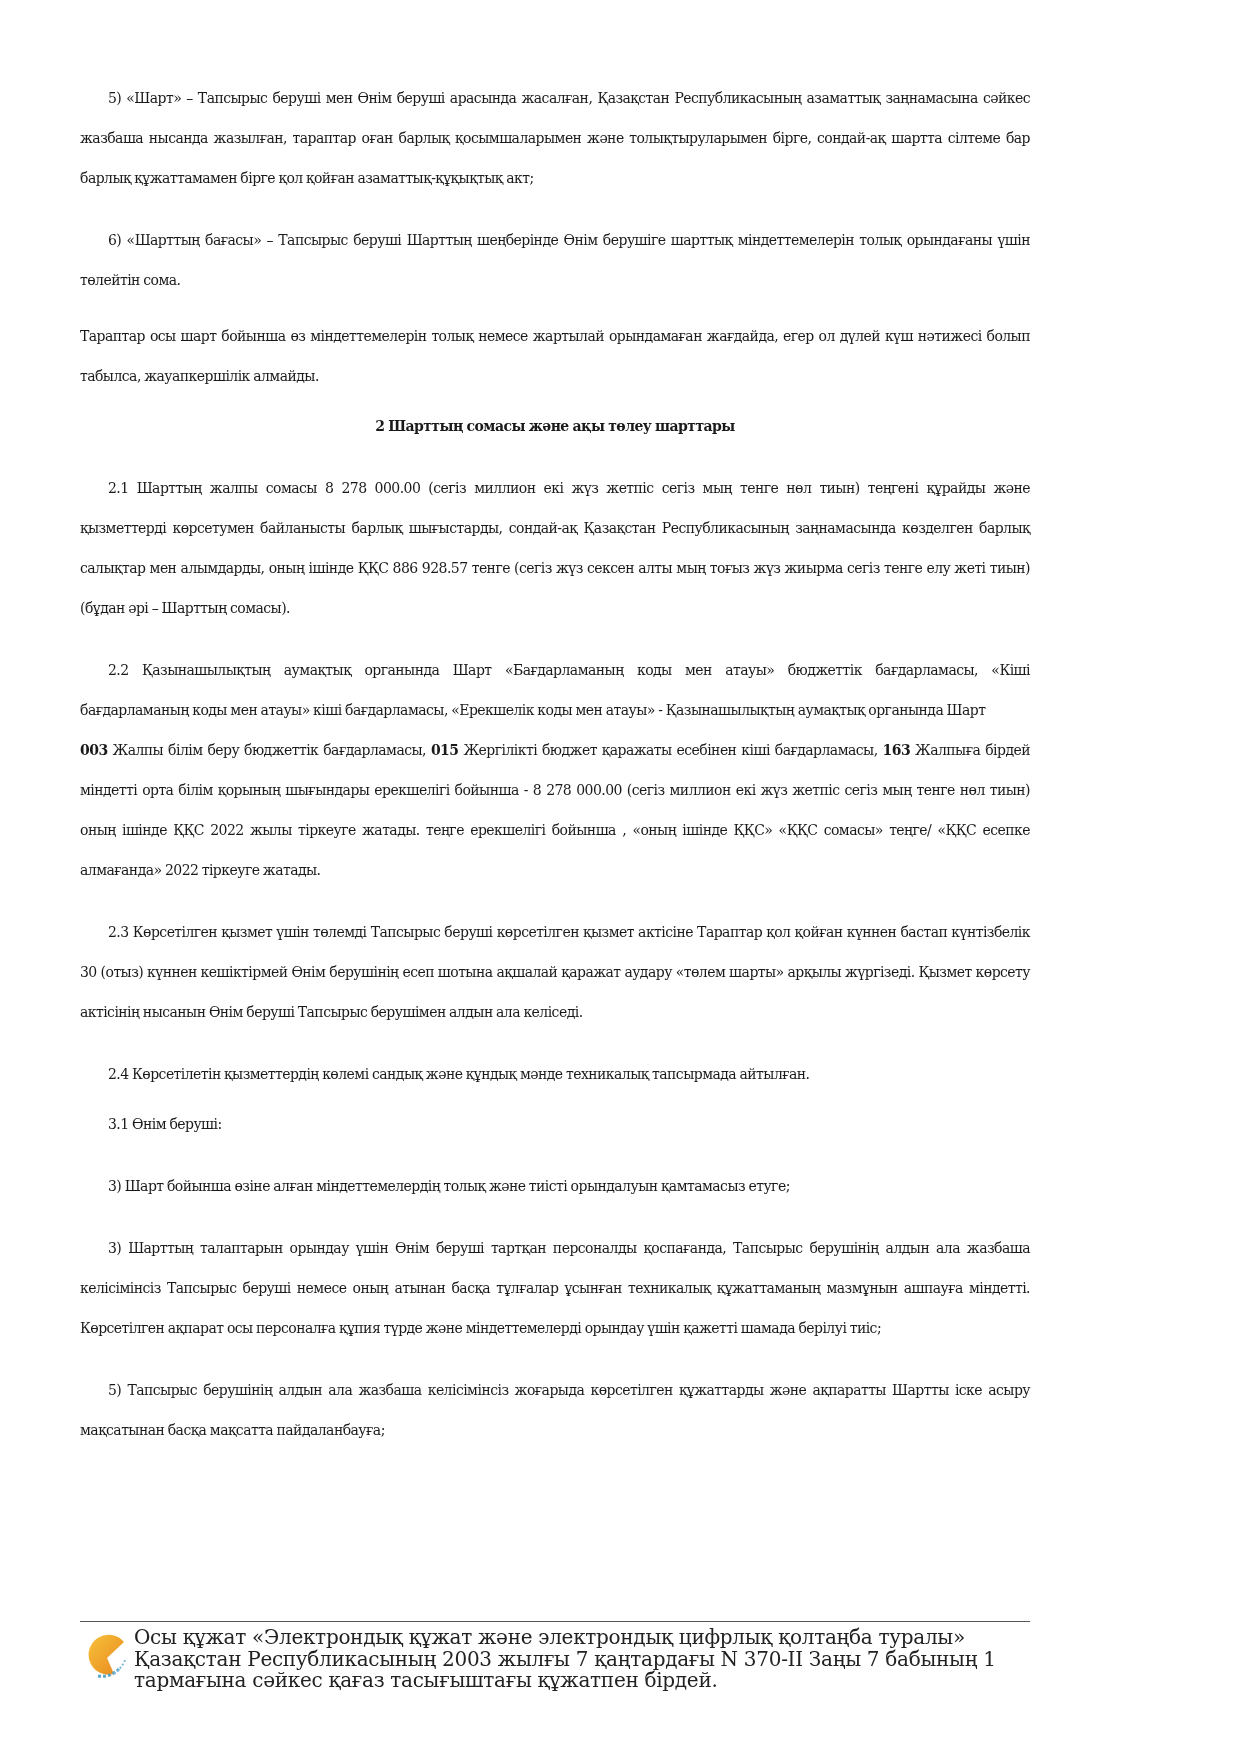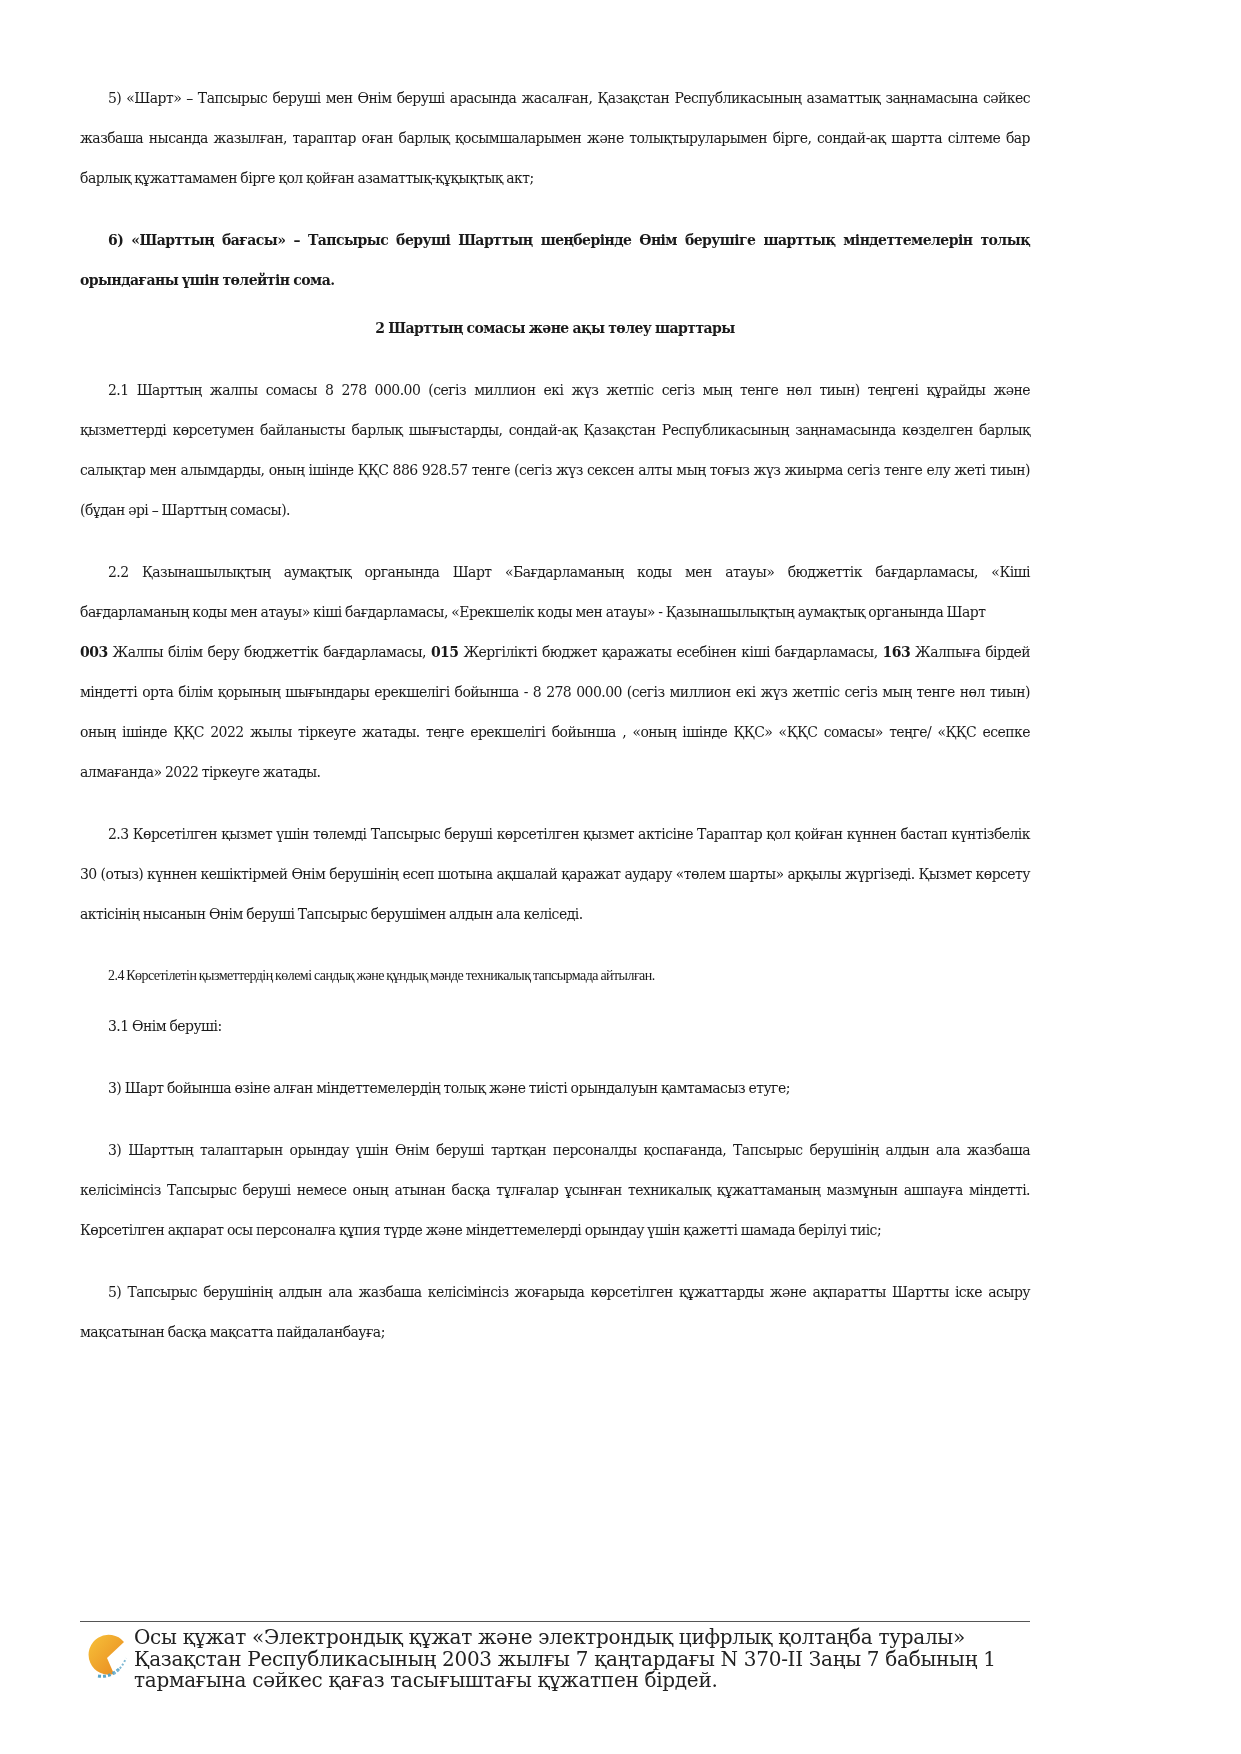--- a/index.html
+++ b/index.html
@@ -23,21 +23,21 @@
       font-size: 14px;
       line-height: 40px;
       letter-spacing: -0.55px;
       word-spacing: -0.5px;
     }
     .para {
       text-align: justify;
       text-indent: 28px;
       margin: 0 0 22px 0;
     }
-    .para.tight { margin-bottom: 8px; font-weight: bold; }
+    .para.tight { margin-bottom: 16px; }
     .para.noindent { text-indent: 0; }
     .heading {
       text-align: center;
       font-weight: bold;
       margin: 6px 0 22px 0;
     }
     .bold { font-weight: bold; }
     .divider {
       position: absolute;
       left: 80px;
@@ -71,33 +71,34 @@
       letter-spacing: -0.3px;
     }
   </style>
 </head>
 <body>
 
 <div class="page">
   <p class="para">5) «Шарт» – Тапсырыс беруші мен Өнім беруші арасында жасалған, Қазақстан Республикасының азаматтық заңнамасына сәйкес жазбаша нысанда жазылған, тараптар оған барлық қосымшаларымен және толықтыруларымен бірге, сондай-ақ шартта сілтеме бар барлық құжаттамамен бірге қол қойған азаматтық-құқықтық акт;</p>
 
   <p class="para tight">6) «Шарттың бағасы» – Тапсырыс беруші Шарттың шеңберінде Өнім берушіге шарттық міндеттемелерін толық орындағаны үшін төлейтін сома.</p>
+  <p class="para noindent" style="margin-bottom:10px;">Тараптар осы шарт бойынша өз міндеттемелерін толық немесе жартылай орындамаған жағдайда, егер ол дүлей күш нәтижесі болып табылса, жауапкершілік алмайды.</p>
 
   <div class="heading">2 Шарттың сомасы және ақы төлеу шарттары</div>
 
   <p class="para">2.1 Шарттың жалпы сомасы 8 278 000.00 (сегіз миллион екі жүз жетпіс сегіз мың тенге нөл тиын) теңгені құрайды және қызметтерді көрсетумен байланысты барлық шығыстарды, сондай-ақ Қазақстан Республикасының заңнамасында көзделген барлық салықтар мен алымдарды, оның ішінде ҚҚС 886 928.57 тенге (сегіз жүз сексен алты мың тоғыз жүз жиырма сегіз тенге елу жеті тиын) (бұдан әрі – Шарттың сомасы).</p>
 
   <p class="para">
     <span>2.2 Қазынашылықтың аумақтық органында Шарт «Бағдарламаның коды мен атауы» бюджеттік бағдарламасы, «Кіші бағдарламаның коды мен атауы» кіші бағдарламасы, «Ерекшелік коды мен атауы» - Қазынашылықтың аумақтық органында Шарт</span><br>
     <span class="bold">003</span><span> Жалпы білім беру бюджеттік бағдарламасы, </span><span class="bold">015</span><span> Жергілікті бюджет қаражаты есебінен кіші бағдарламасы, </span><span class="bold">163</span><span> Жалпыға бірдей міндетті орта білім қорының шығындары ерекшелігі бойынша - 8 278 000.00 (сегіз миллион екі жүз жетпіс сегіз мың тенге нөл тиын) оның ішінде ҚҚС 2022 жылы тіркеуге жатады. теңге ерекшелігі бойынша , «оның ішінде ҚҚС» «ҚҚС сомасы» теңге/ «ҚҚС есепке алмағанда» 2022 тіркеуге жатады.</span>
   </p>
 
   <p class="para">2.3 Көрсетілген қызмет үшін төлемді Тапсырыс беруші көрсетілген қызмет актісіне Тараптар қол қойған күннен бастап күнтізбелік 30 (отыз) күннен кешіктірмей Өнім берушінің есеп шотына ақшалай қаражат аудару «төлем шарты» арқылы жүргізеді. Қызмет көрсету актісінің нысанын Өнім беруші Тапсырыс берушімен алдын ала келіседі.</p>
 
-  <p class="para" style="margin-bottom:10px;font-family:Liberation Serif, serif;">2.4 Көрсетілетін қызметтердің көлемі сандық және құндық мәнде техникалық тапсырмада айтылған.</p>
+  <p class="para" style="margin-bottom:10px;">2.4 Көрсетілетін қызметтердің көлемі сандық және құндық мәнде техникалық тапсырмада айтылған.</p>
 
 
   <p class="para">3.1 Өнім беруші:</p>
 
   <p class="para">3) Шарт бойынша өзіне алған міндеттемелердің толық және тиісті орындалуын қамтамасыз етуге;</p>
 
 
   <p class="para">3) Шарттың талаптарын орындау үшін Өнім беруші тартқан персоналды қоспағанда, Тапсырыс берушінің алдын ала жазбаша келісімінсіз Тапсырыс беруші немесе оның атынан басқа тұлғалар ұсынған техникалық құжаттаманың мазмұнын ашпауға міндетті. Көрсетілген ақпарат осы персоналға құпия түрде және міндеттемелерді орындау үшін қажетті шамада берілуі тиіс;</p>
 
   <p class="para">5) Тапсырыс берушінің алдын ала жазбаша келісімінсіз жоғарыда көрсетілген құжаттарды және ақпаратты Шартты іске асыру мақсатынан басқа мақсатта пайдаланбауға;</p>

